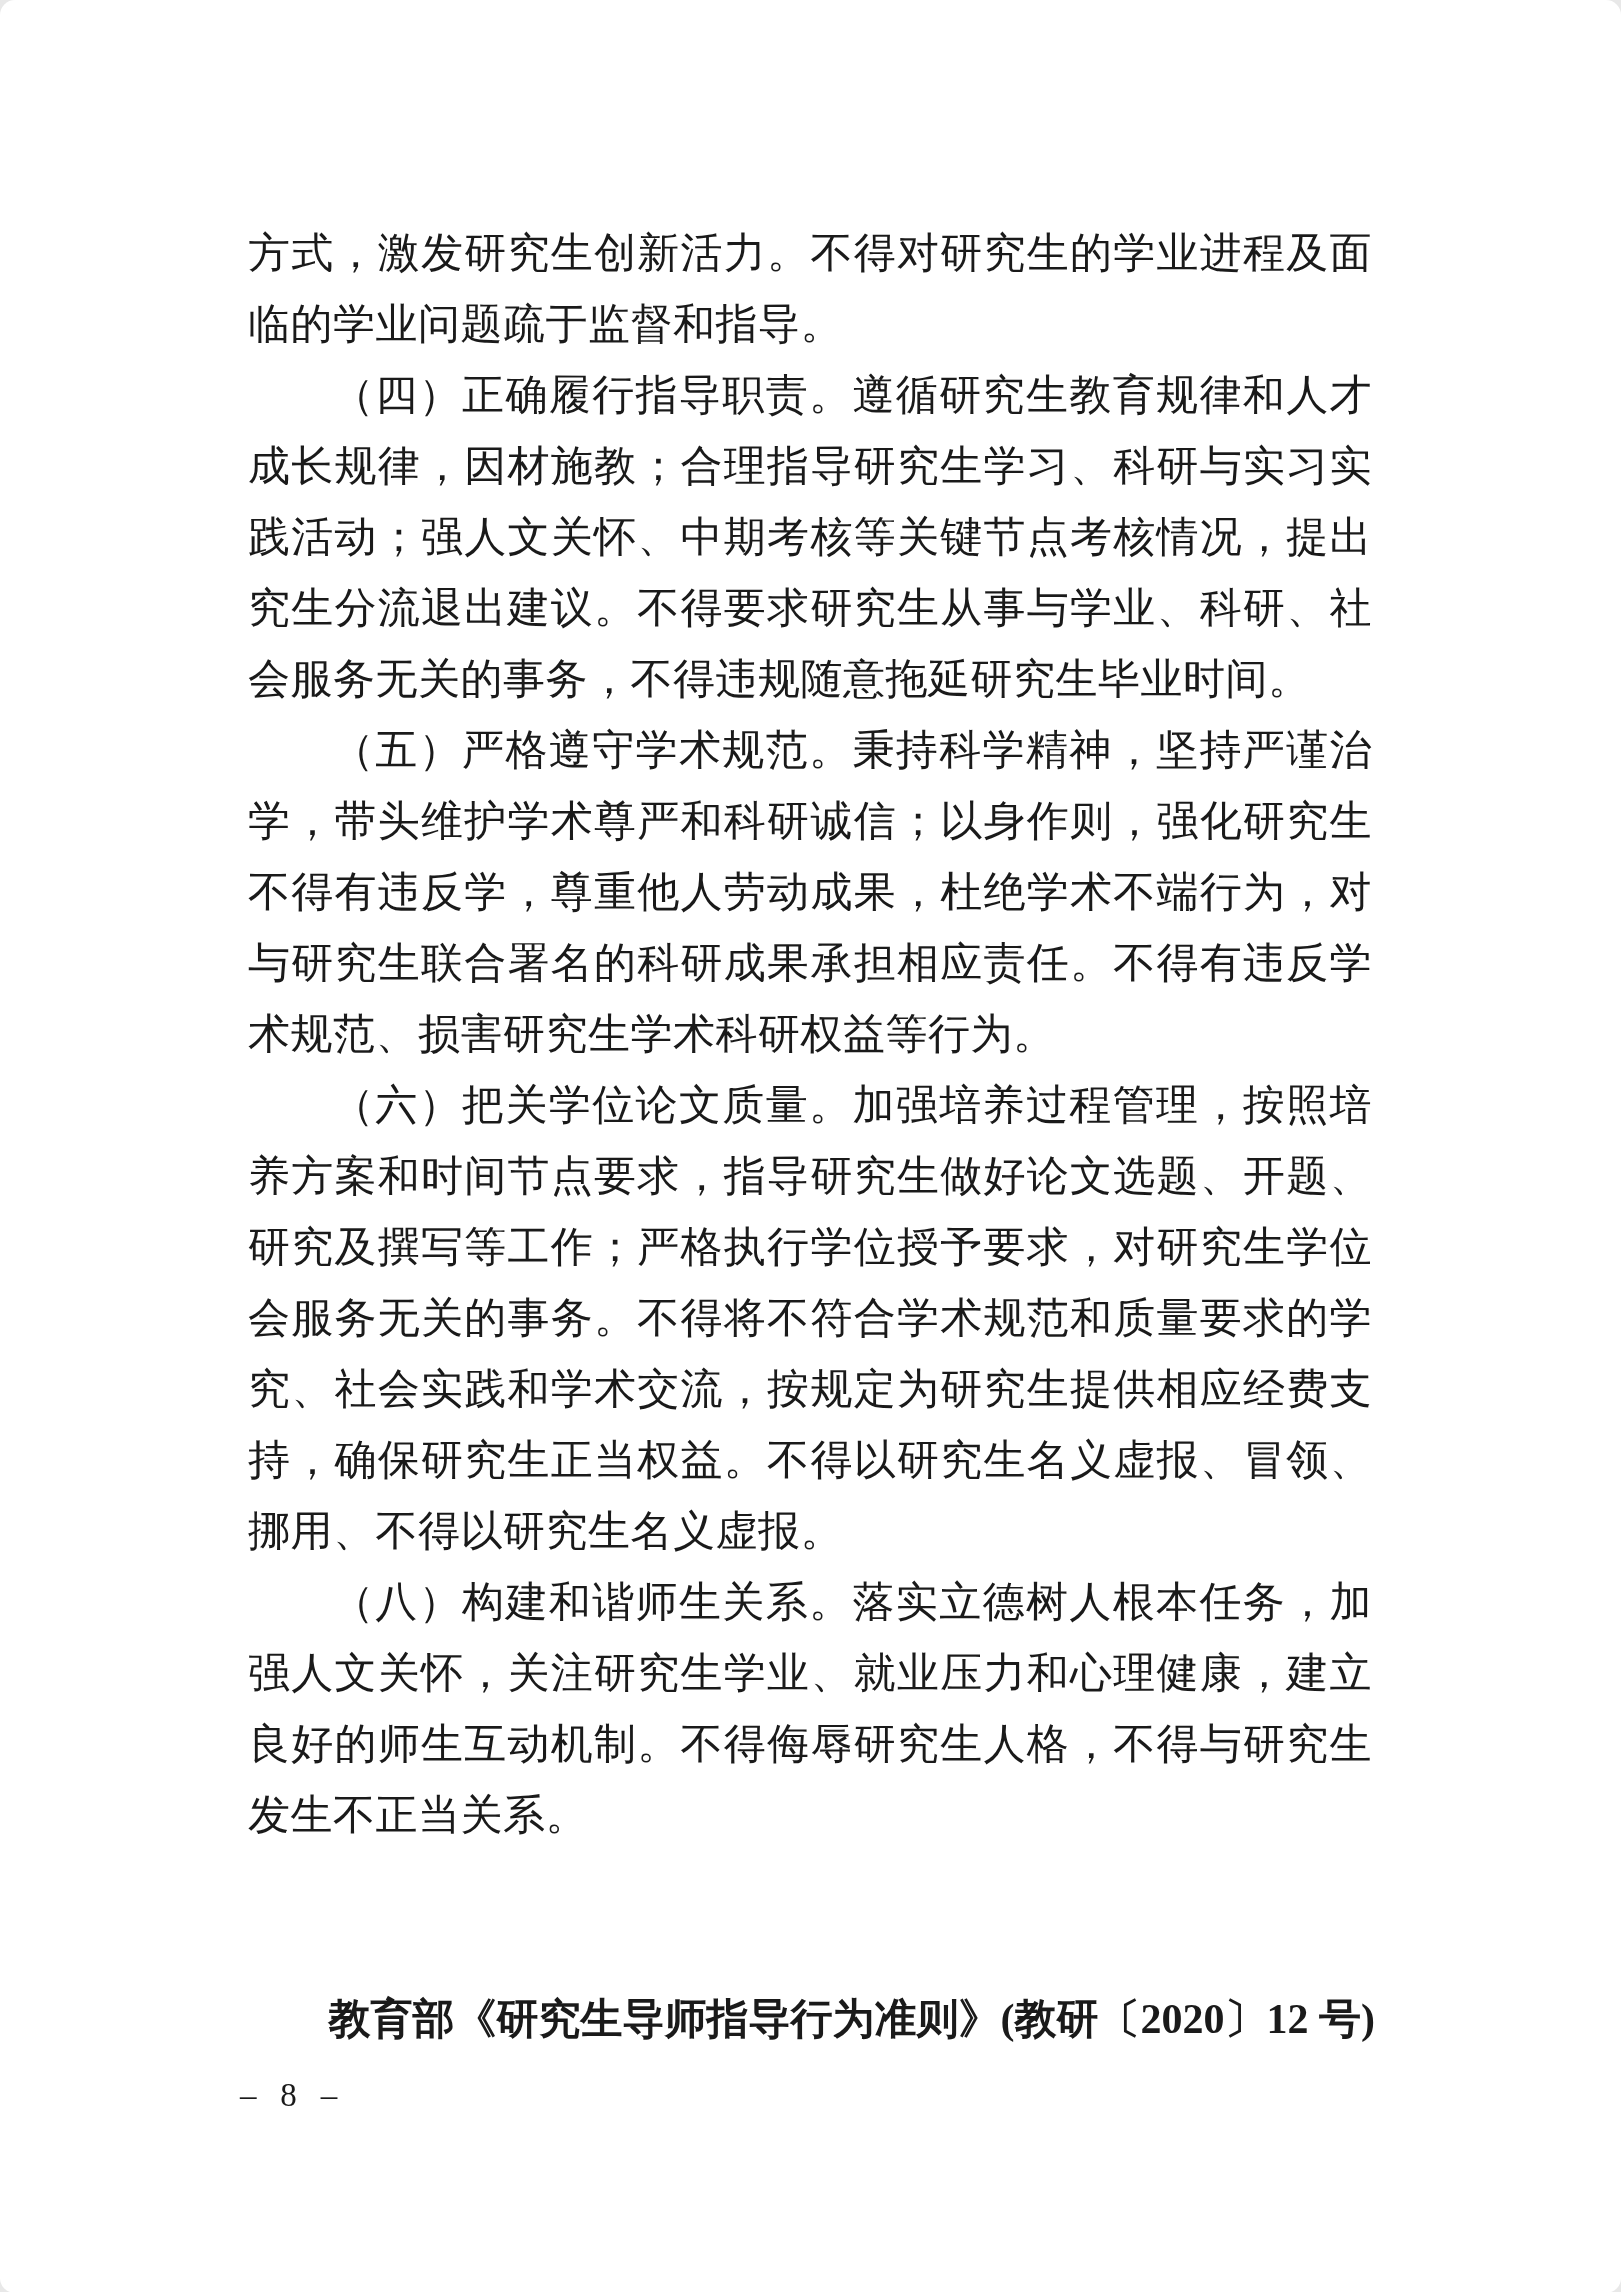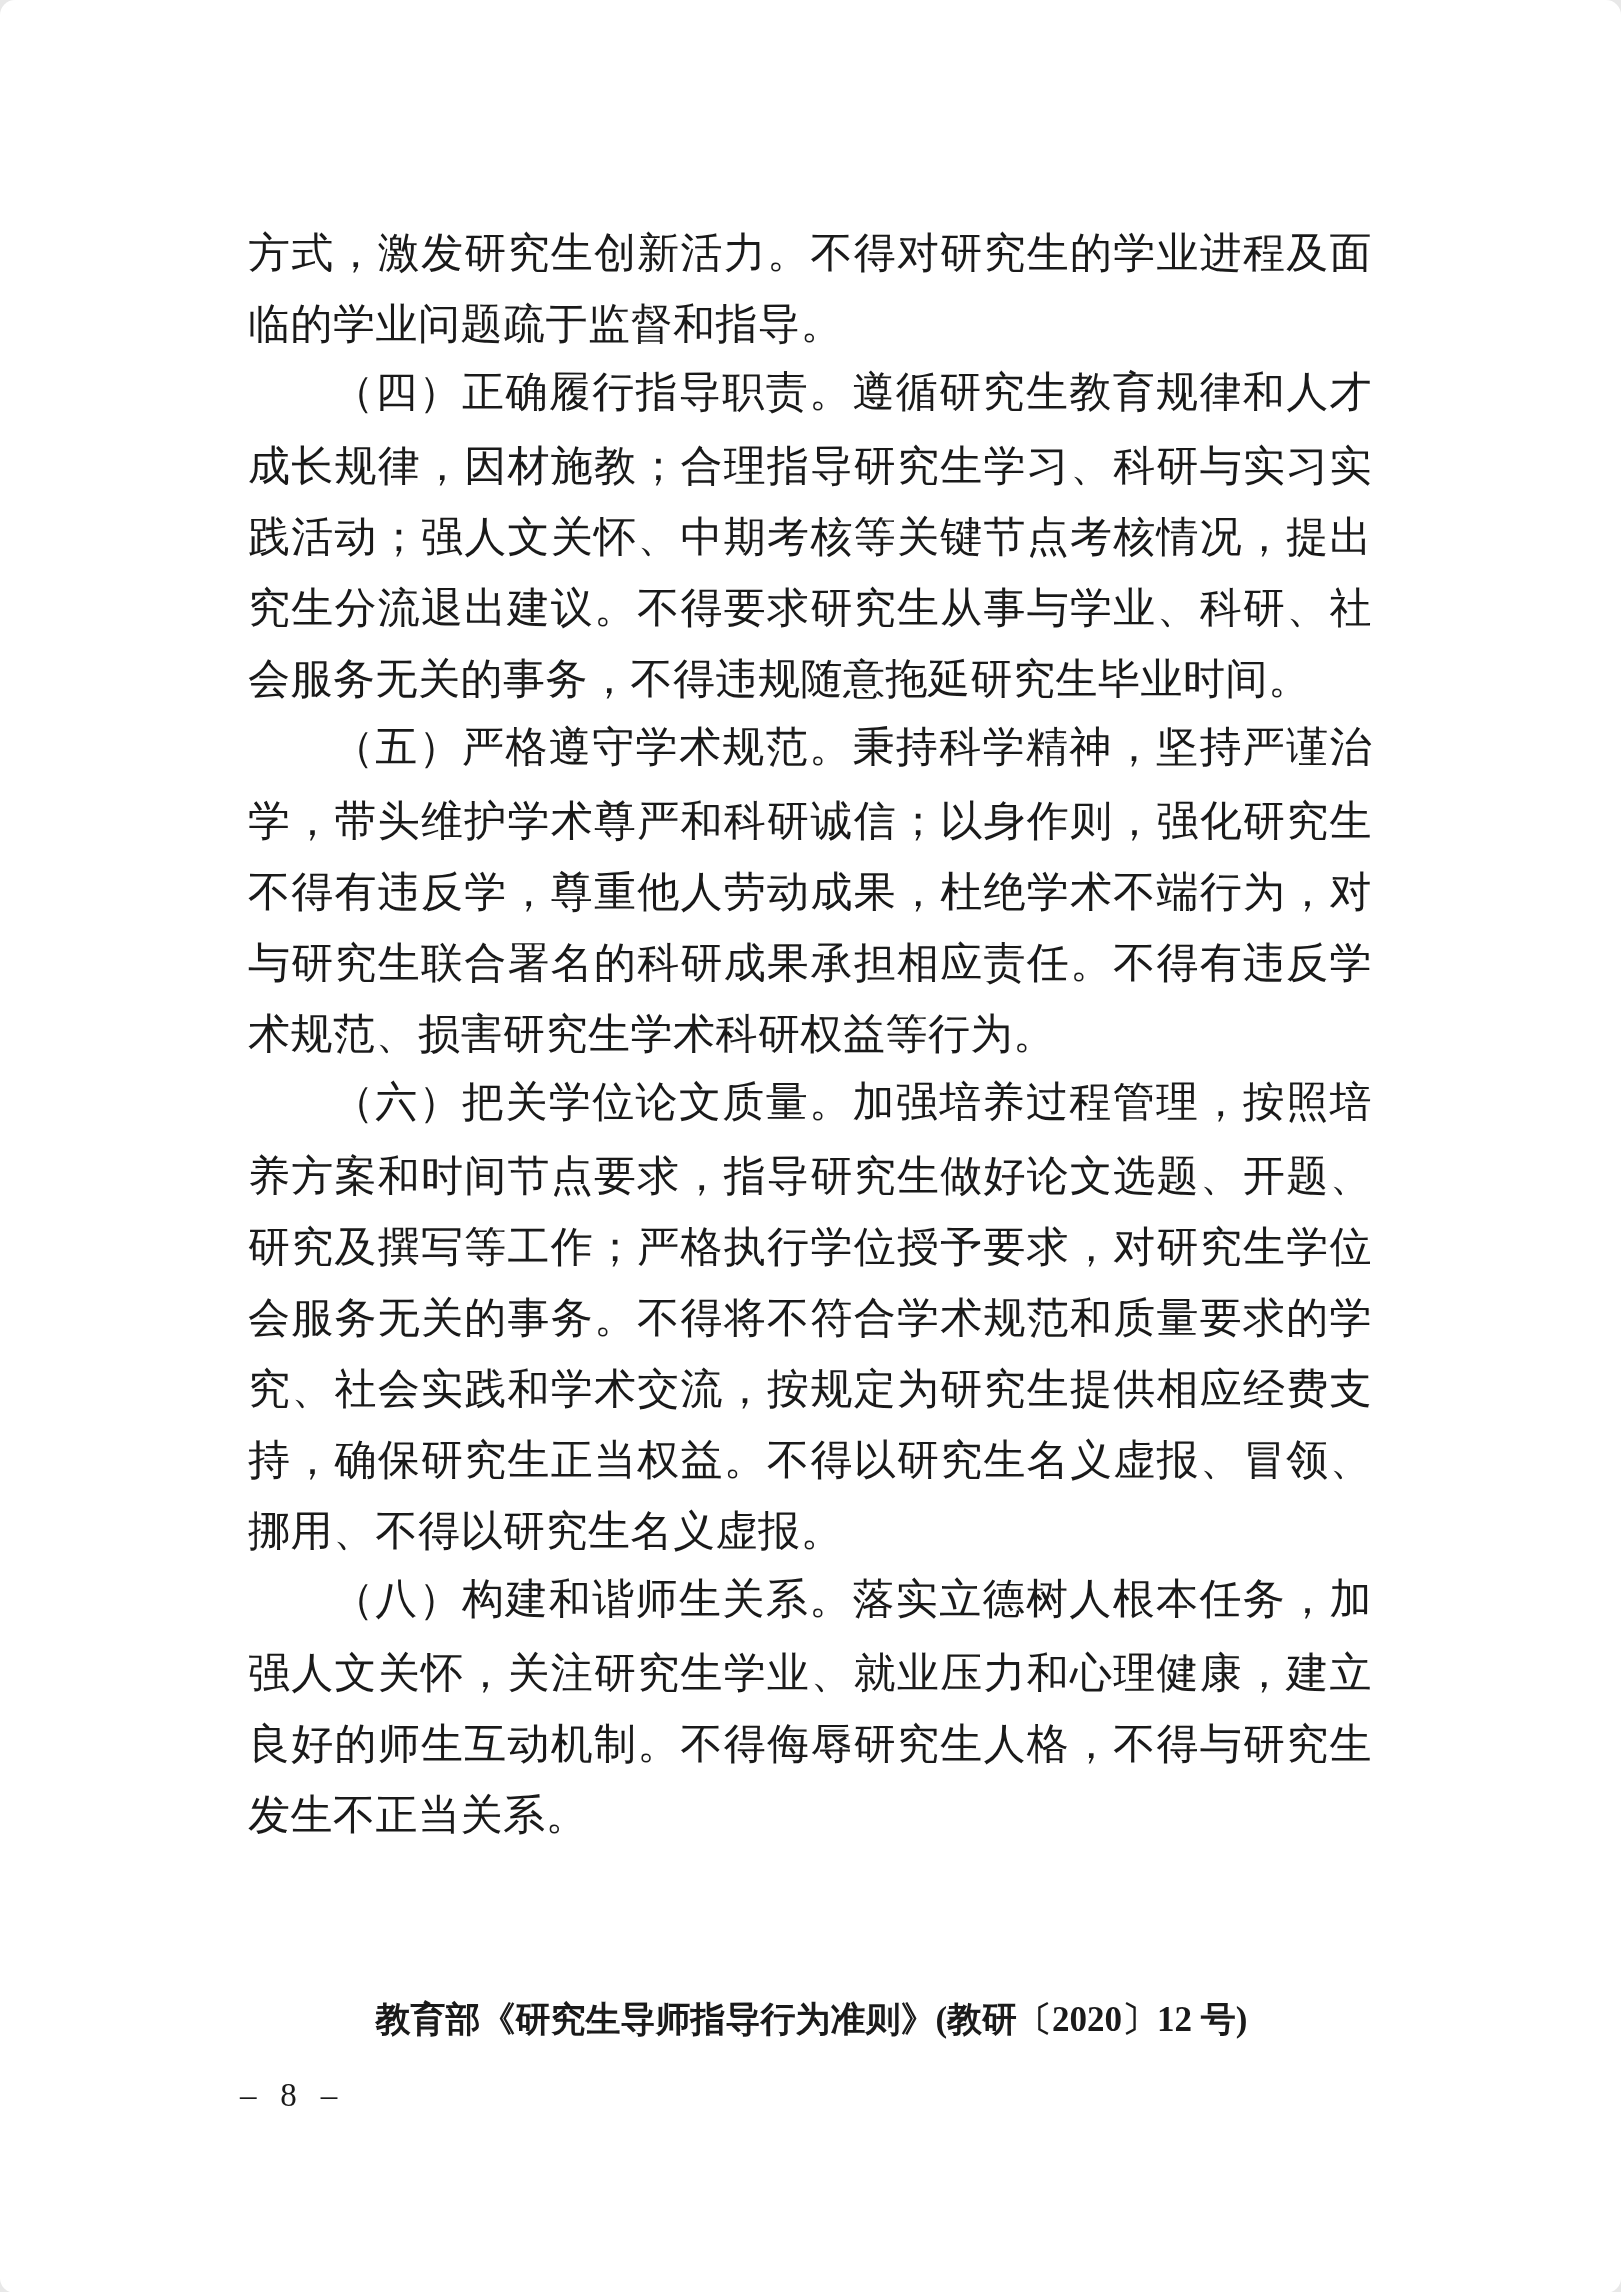--- a/index.html
+++ b/index.html
@@ -32,29 +32,28 @@
     text-align: justify;
     text-align-last: justify;
     text-justify: inter-character;
     letter-spacing: 0.5px;
   }
   .bline.end {
     text-align-last: left;
   }
   .bline.indent {
     text-indent: 2em;
-    font-family: Liberation Mono, monospace;
   }
   .attribution {
     position: absolute;
     left: 248px;
     top: 1990px;
     width: 1127px;
-    text-align: center;
-    font-size: 35px;
+    text-align: right;
+    font-size: 42px;
     font-weight: bold;
     line-height: 59px;
     white-space: nowrap;
   }
   .pagenum {
     position: absolute;
     left: 240px;
     top: 2074px;
     font-size: 33px;
     line-height: 43px;

